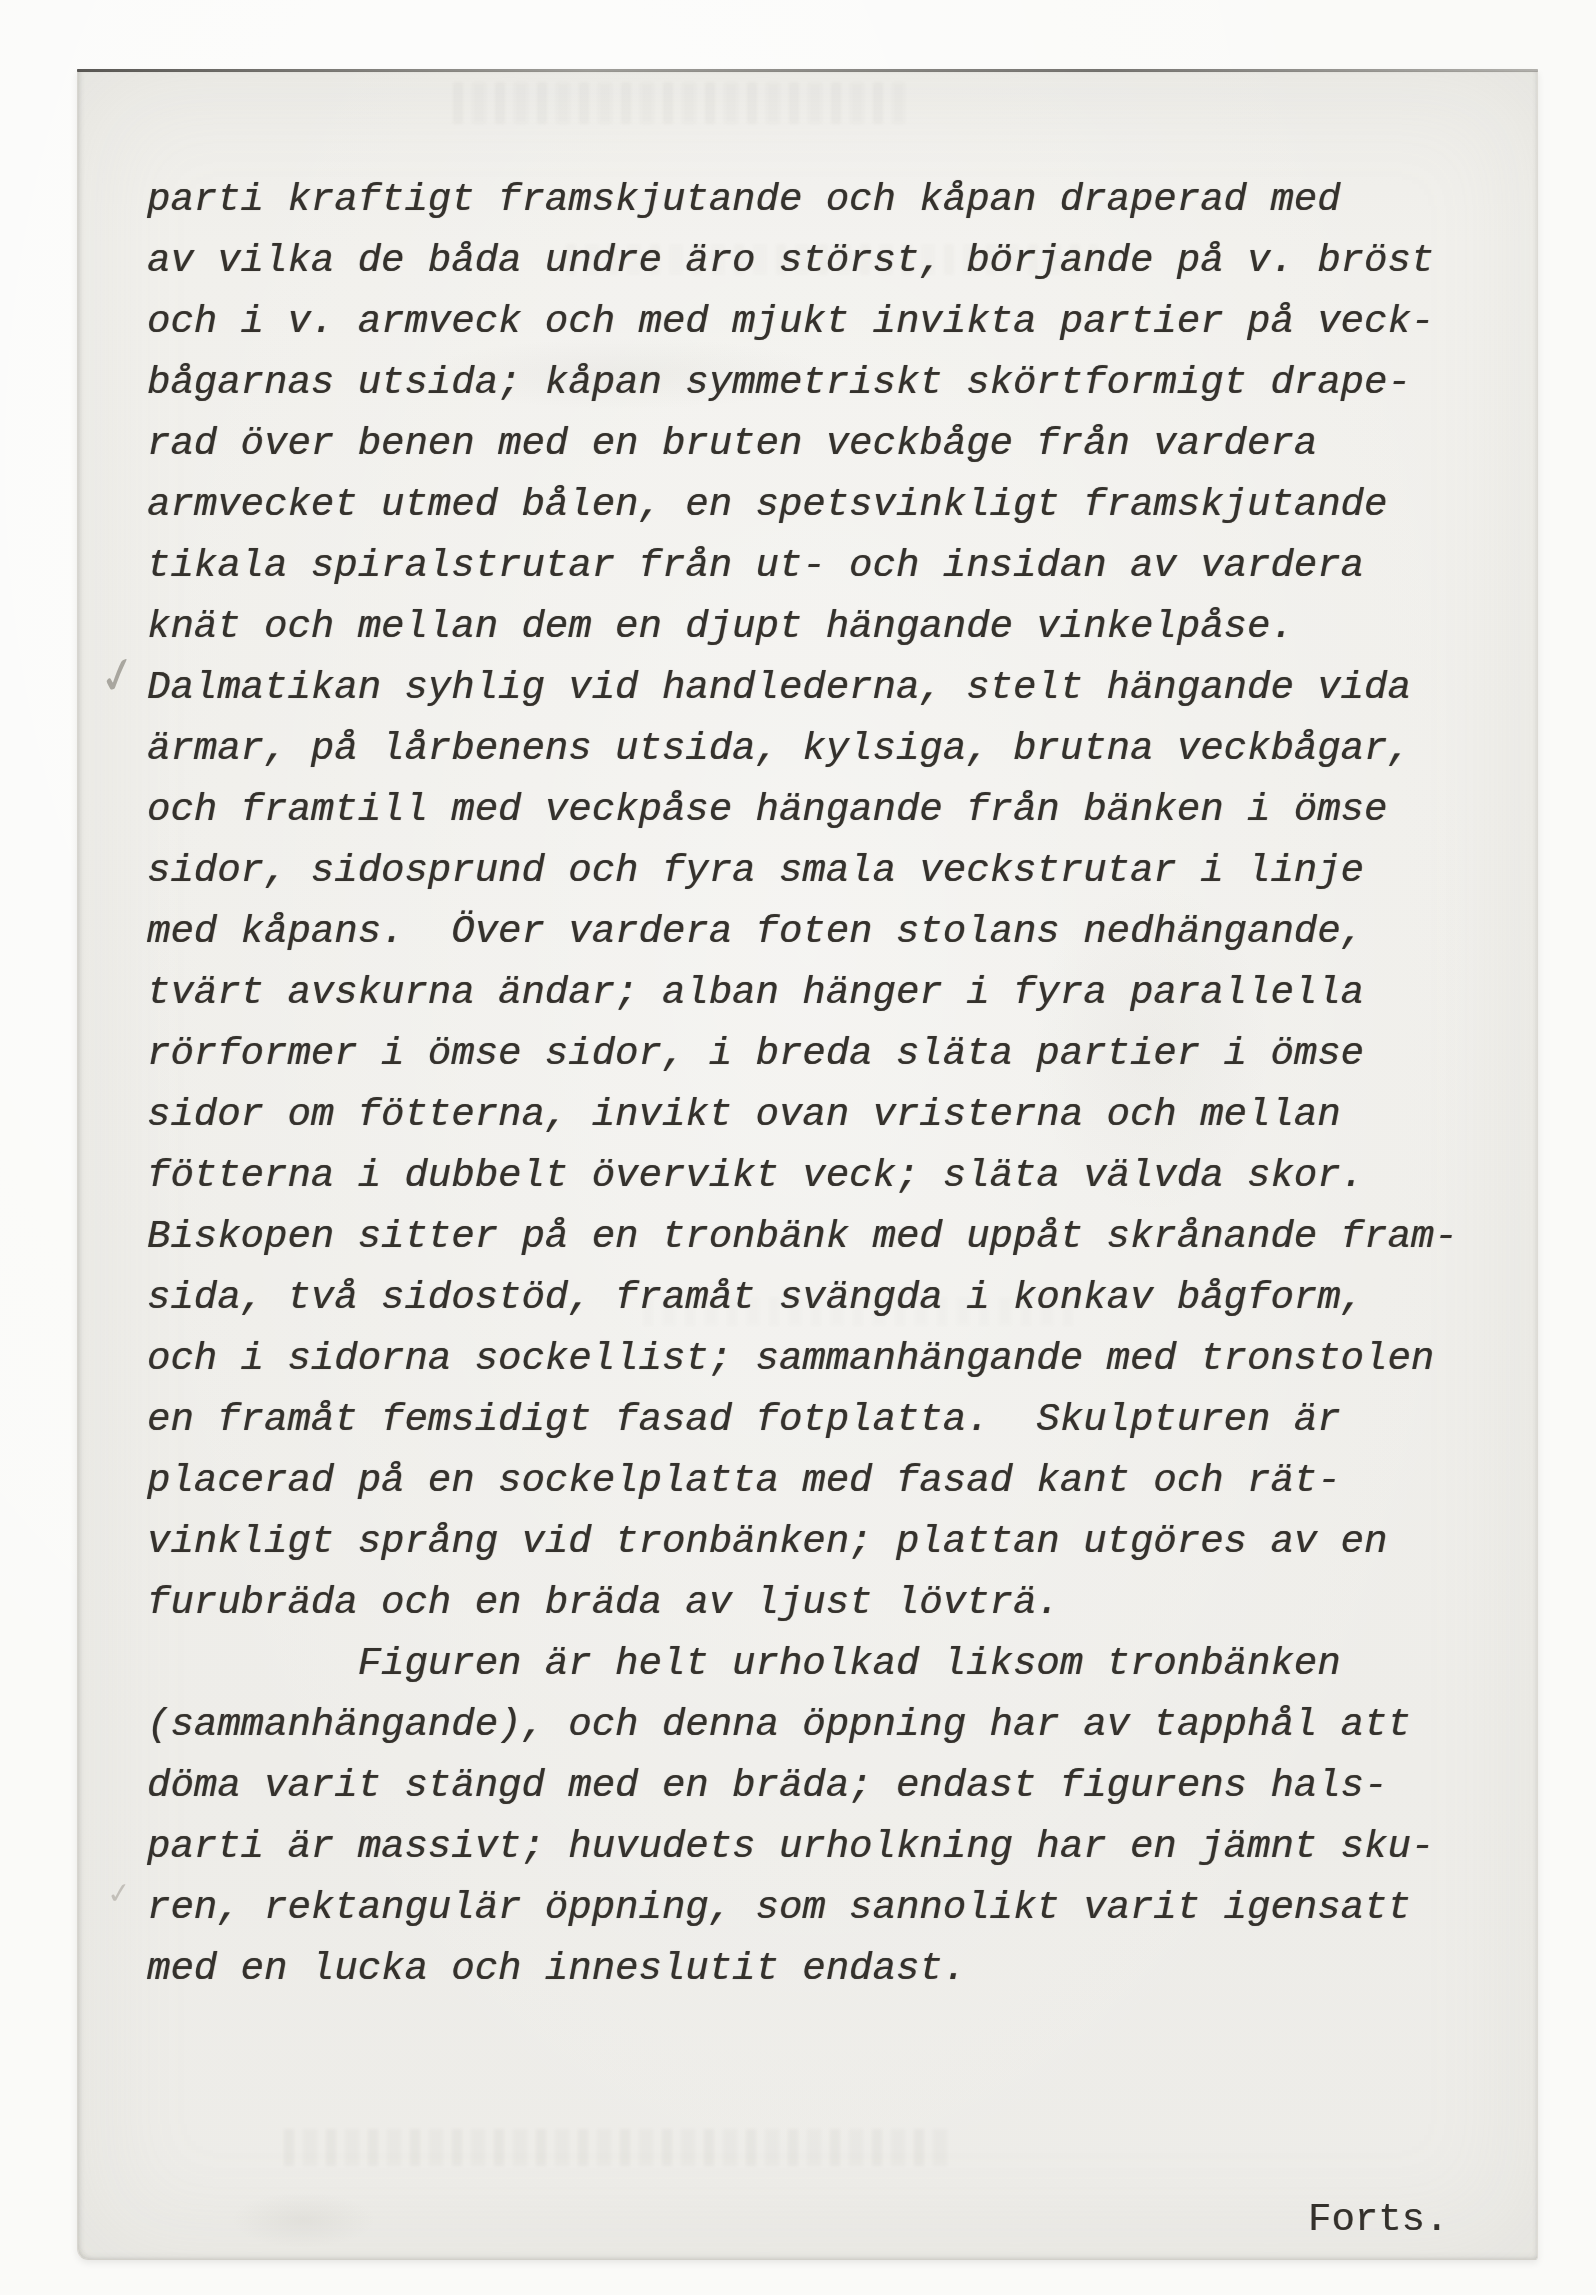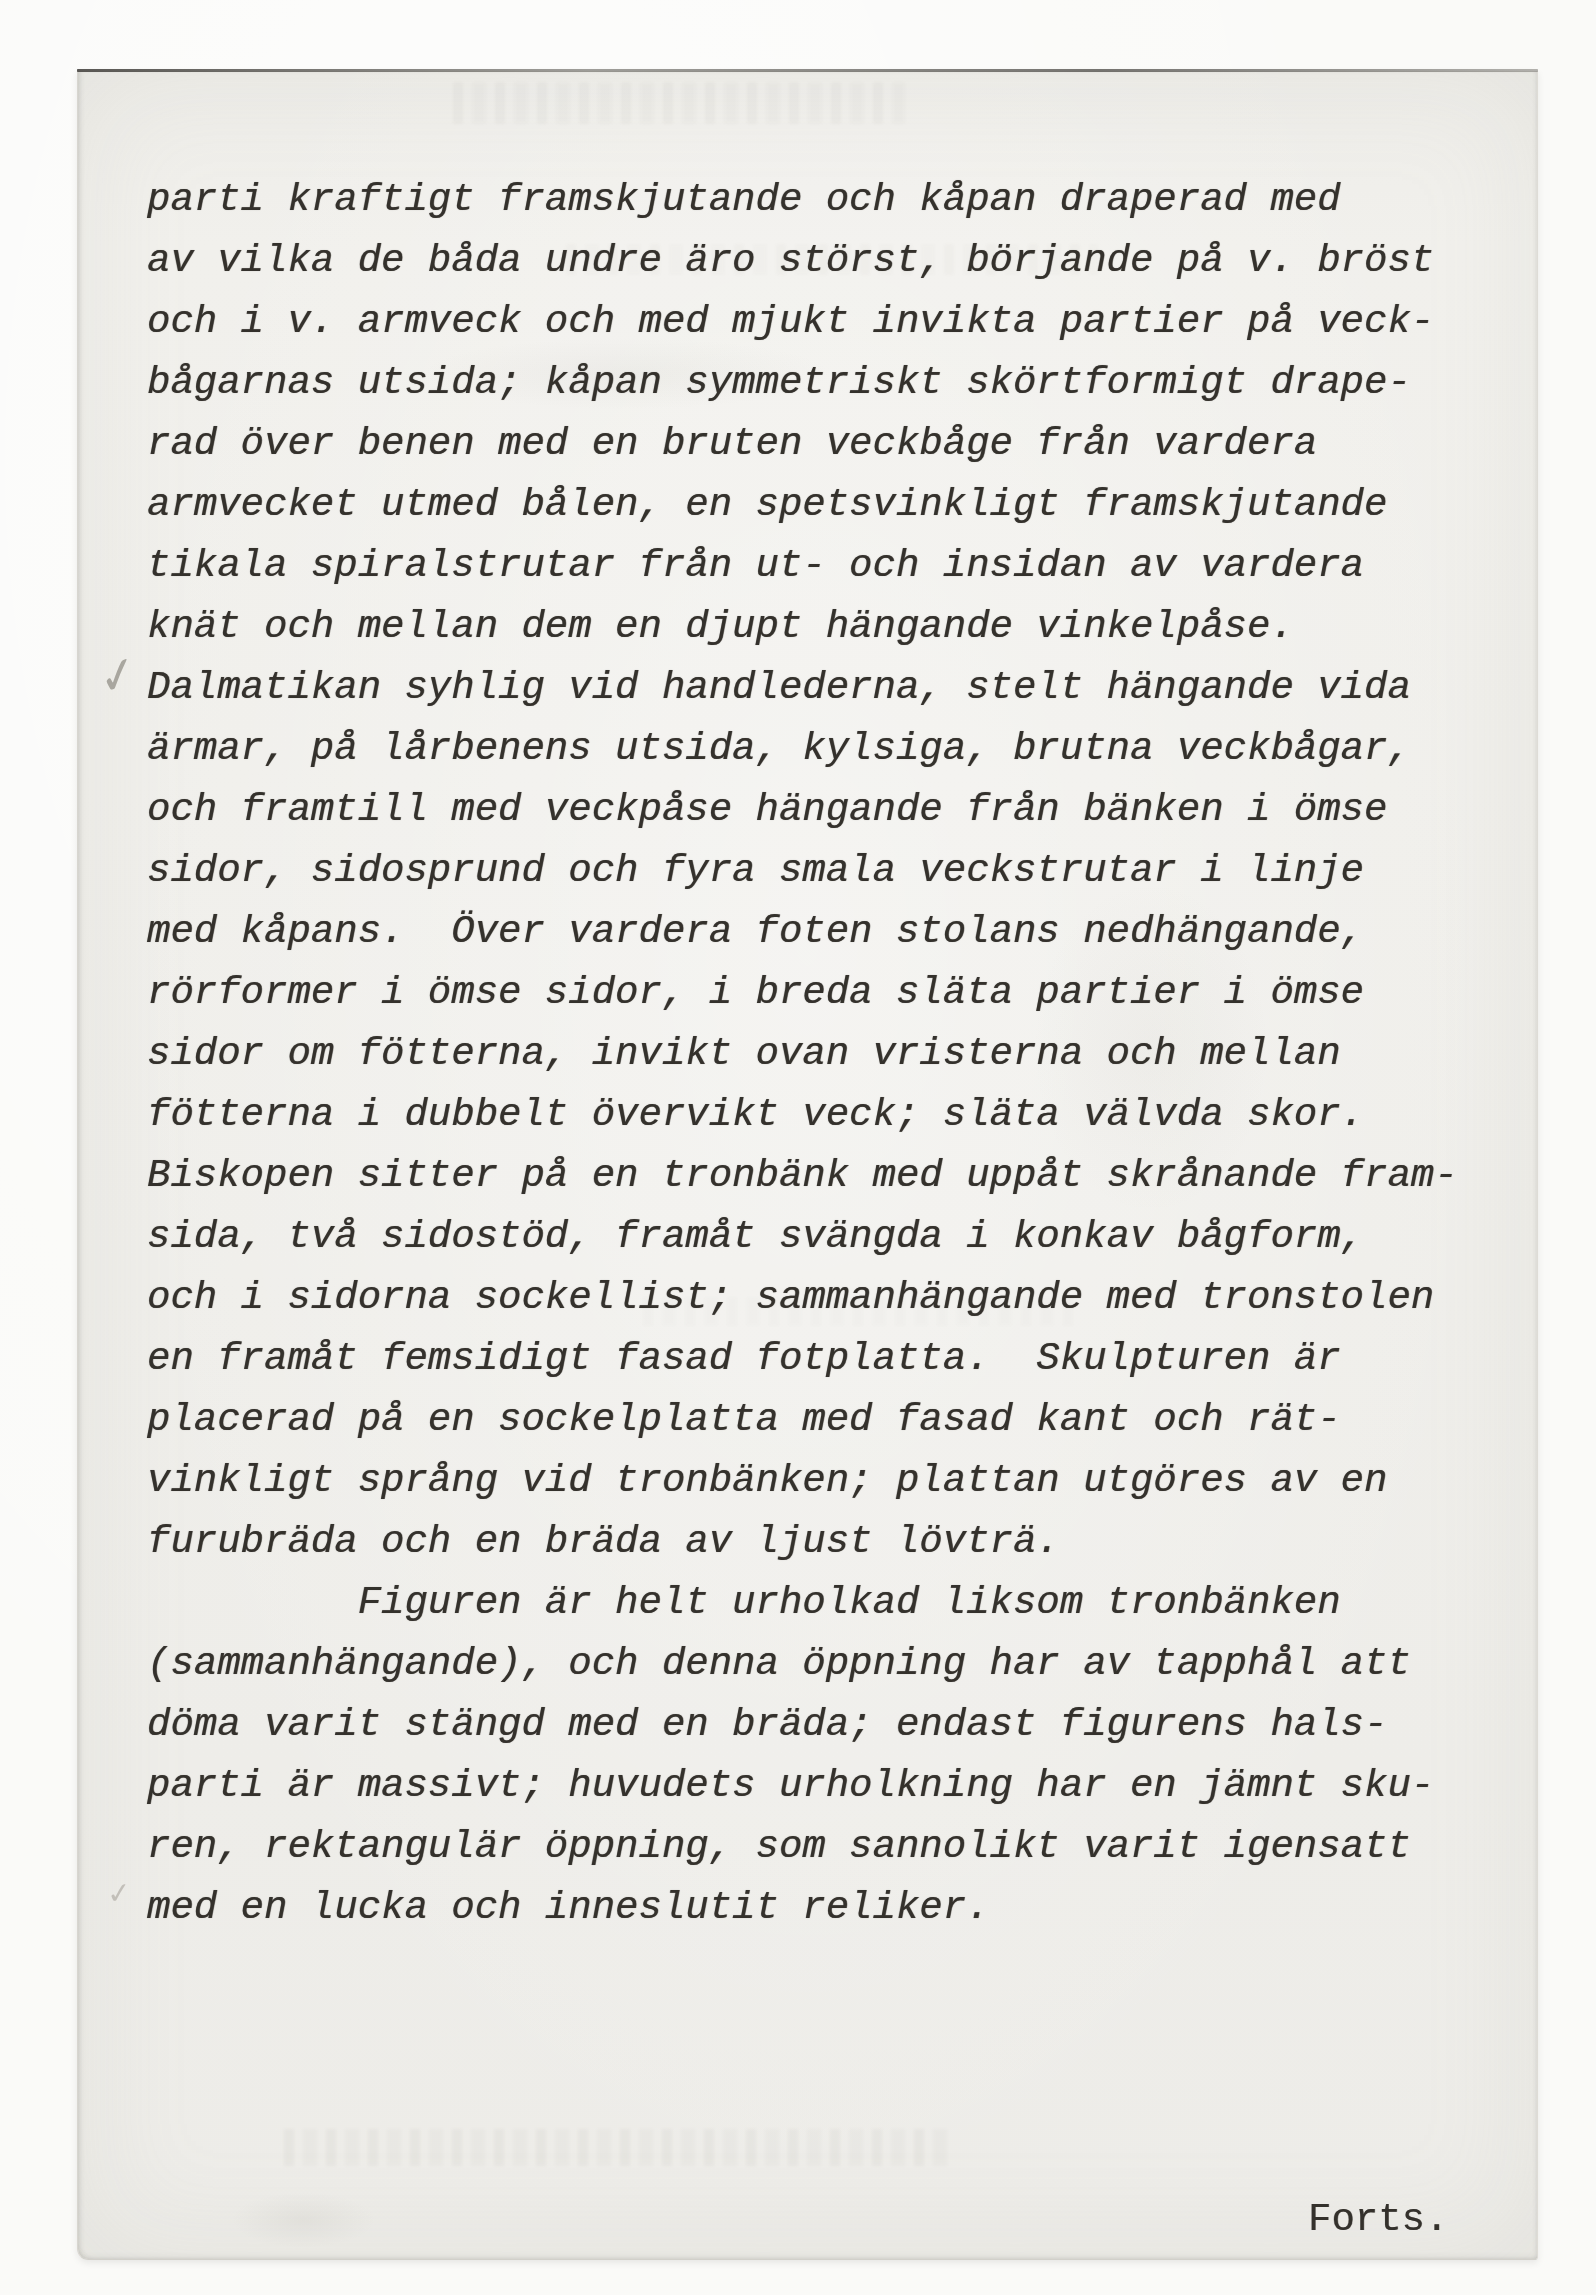--- a/index.html
+++ b/index.html
@@ -166,34 +166,35 @@
       <div class="line">bågarnas utsida; kåpan symmetriskt skörtformigt drape-</div>
       <div class="line">rad över benen med en bruten veckbåge från vardera</div>
       <div class="line">armvecket utmed bålen, en spetsvinkligt framskjutande</div>
       <div class="line">tikala spiralstrutar från ut- och insidan av vardera</div>
       <div class="line">knät och mellan dem en djupt hängande vinkelpåse.</div>
       <div class="line">Dalmatikan syhlig vid handlederna, stelt hängande vida</div>
       <div class="line">ärmar, på lårbenens utsida, kylsiga, brutna veckbågar,</div>
       <div class="line">och framtill med veckpåse hängande från bänken i ömse</div>
       <div class="line">sidor, sidosprund och fyra smala veckstrutar i linje</div>
       <div class="line">med kåpans.  Över vardera foten stolans nedhängande,</div>
+      <div class="line">tvärt avskurna ändar; alban hänger i fyra parallella</div>
       <div class="line">rörformer i ömse sidor, i breda släta partier i ömse</div>
       <div class="line">sidor om fötterna, invikt ovan vristerna och mellan</div>
       <div class="line">fötterna i dubbelt övervikt veck; släta välvda skor.</div>
       <div class="line">Biskopen sitter på en tronbänk med uppåt skrånande fram-</div>
       <div class="line">sida, två sidostöd, framåt svängda i konkav bågform,</div>
       <div class="line">och i sidorna sockellist; sammanhängande med tronstolen</div>
       <div class="line">en framåt femsidigt fasad fotplatta.  Skulpturen är</div>
       <div class="line">placerad på en sockelplatta med fasad kant och rät-</div>
       <div class="line">vinkligt språng vid tronbänken; plattan utgöres av en</div>
       <div class="line">furubräda och en bräda av ljust lövträ.</div>
       <div class="line">         Figuren är helt urholkad liksom tronbänken</div>
       <div class="line">(sammanhängande), och denna öppning har av tapphål att</div>
       <div class="line">döma varit stängd med en bräda; endast figurens hals-</div>
       <div class="line">parti är massivt; huvudets urholkning har en jämnt sku-</div>
       <div class="line">ren, rektangulär öppning, som sannolikt varit igensatt</div>
-      <div class="line">med en lucka och inneslutit reliker.</div>
+      <div class="line">med en lucka och inneslutit endast.</div>
     </div>
 
   <div class="continuation">Forts.</div>
 
 </div>
 
 
 </body></html>

